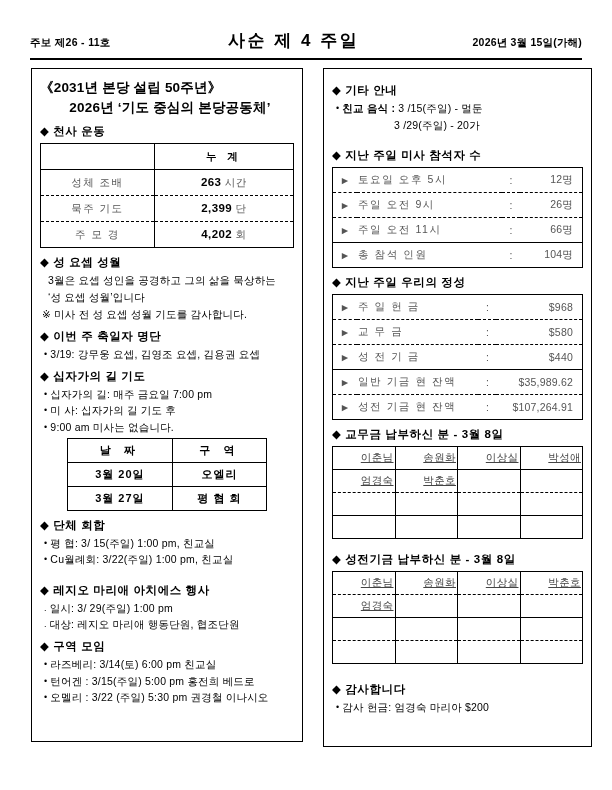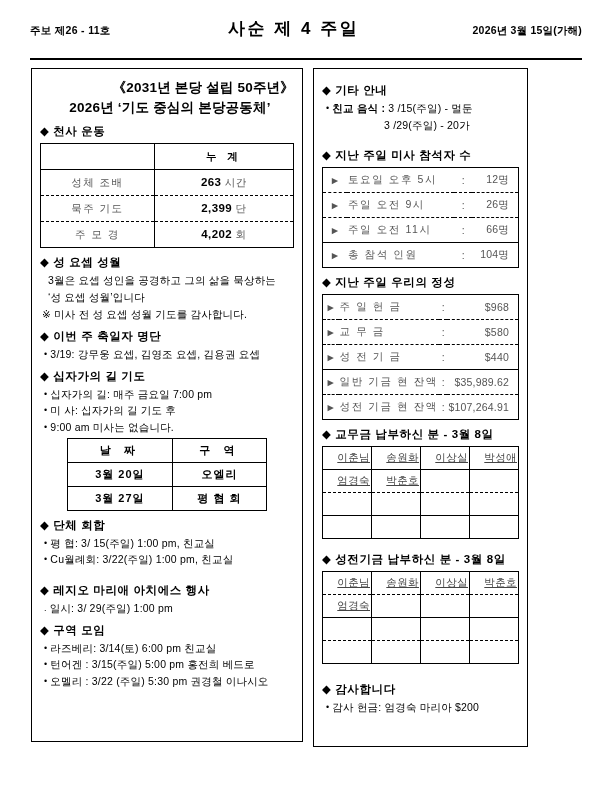--- a/index.html
+++ b/index.html
@@ -26,21 +26,21 @@
   .masthead {
     position: absolute;
     left: 30px;
     top: 30px;
     width: 552px;
     height: 30px;
     display: flex;
     align-items: flex-end;
     justify-content: space-between;
     border-bottom: 2px solid #000;
-    padding-bottom: 18px;
+    padding-bottom: 6px;
     box-sizing: border-box;
   }
   .mast-left {
     font-size: 10.5px;
     font-weight: bold;
     letter-spacing: 0.3px;
     white-space: nowrap;
     padding-bottom: 2px;
   }
   .mast-center {
@@ -65,31 +65,31 @@
     box-sizing: border-box;
     padding: 7px 8px 8px 8px;
   }
   .col-left {
     left: 31px;
     top: 68px;
     width: 272px;
     height: 674px;
   }
   .col-right {
-    left: 313px;
+    left: 323px;
     top: 68px;
-    width: 215px;
+    width: 269px;
     height: 679px;
   }
 
   
   .banner1 {
     font-size: 13.5px;
     font-weight: bold;
-    text-align: right;
+    text-align: left;
     letter-spacing: 0.2px;
     margin: 3px 0 2px 0;
     white-space: nowrap;
   }
   .banner2 {
     font-size: 13.5px;
     font-weight: bold;
     text-align: center;
     letter-spacing: 0.2px;
     margin: 0 0 6px 6px;
@@ -325,20 +325,21 @@
         </table>
     </div>
 
     <div class="sec-head">◆ 단체 회합</div>
     <div class="bullet-line"><span class="bt">•</span><span>평   협: 3/ 15(주일) 1:00 pm, 친교실</span></div>
     <div class="bullet-line"><span class="bt">•</span><span>Cu월례회: 3/22(주일) 1:00 pm, 친교실</span></div>
 
     <div class="gap-sm"></div>
     <div class="sec-head">◆ 레지오 마리애 아치에스 행사</div>
     <div class="bullet-line"><span class="bt">.</span><span>일시: 3/ 29(주일) 1:00 pm</span></div>
+    <div class="bullet-line"><span class="bt">.</span><span>대상: 레지오 마리애 행동단원, 협조단원</span></div>
 
     <div class="sec-head">◆ 구역 모임</div>
     <div class="bullet-line"><span class="bt">•</span><span>라즈베리: 3/14(토) 6:00 pm 친교실</span></div>
     <div class="bullet-line"><span class="bt">•</span><span>턴어겐 : 3/15(주일) 5:00 pm 홍전희 베드로</span></div>
     <div class="bullet-line"><span class="bt">•</span><span>오멜리 : 3/22 (주일) 5:30 pm 권경철 이나시오</span></div>
 
   </div>
 
   <div class="col col-right">
 

